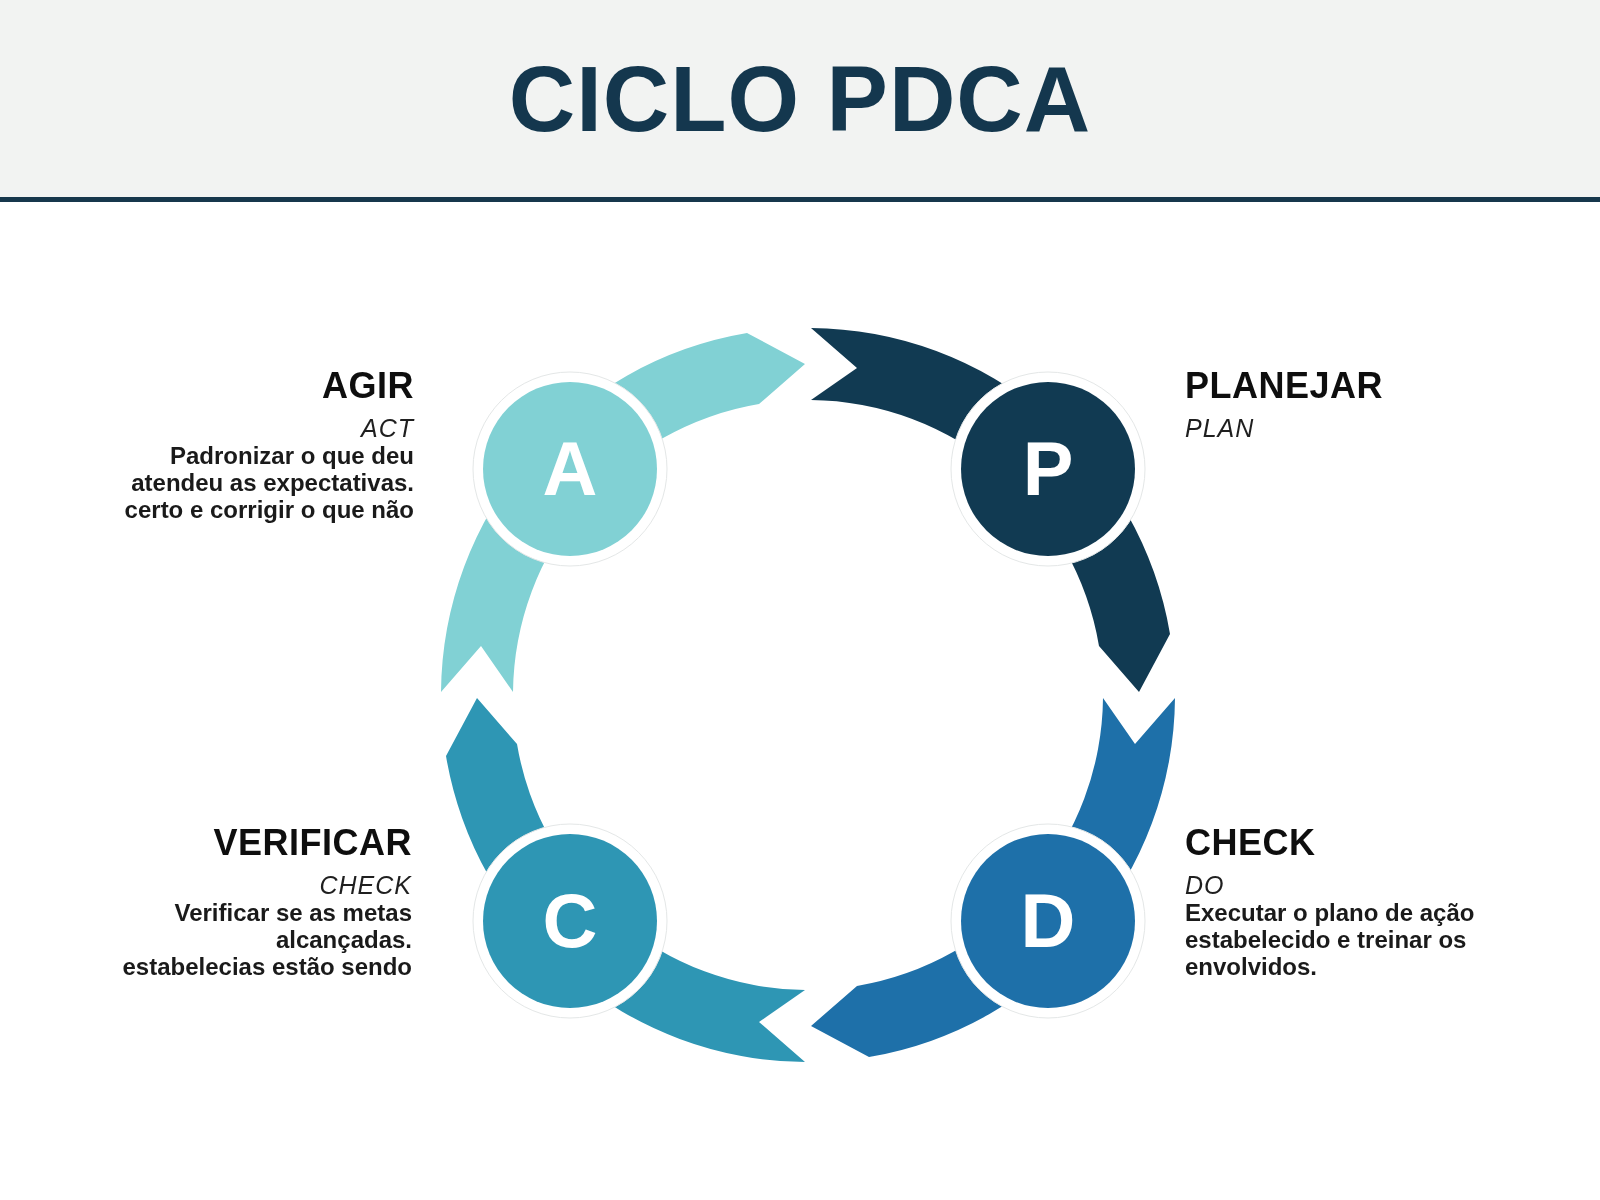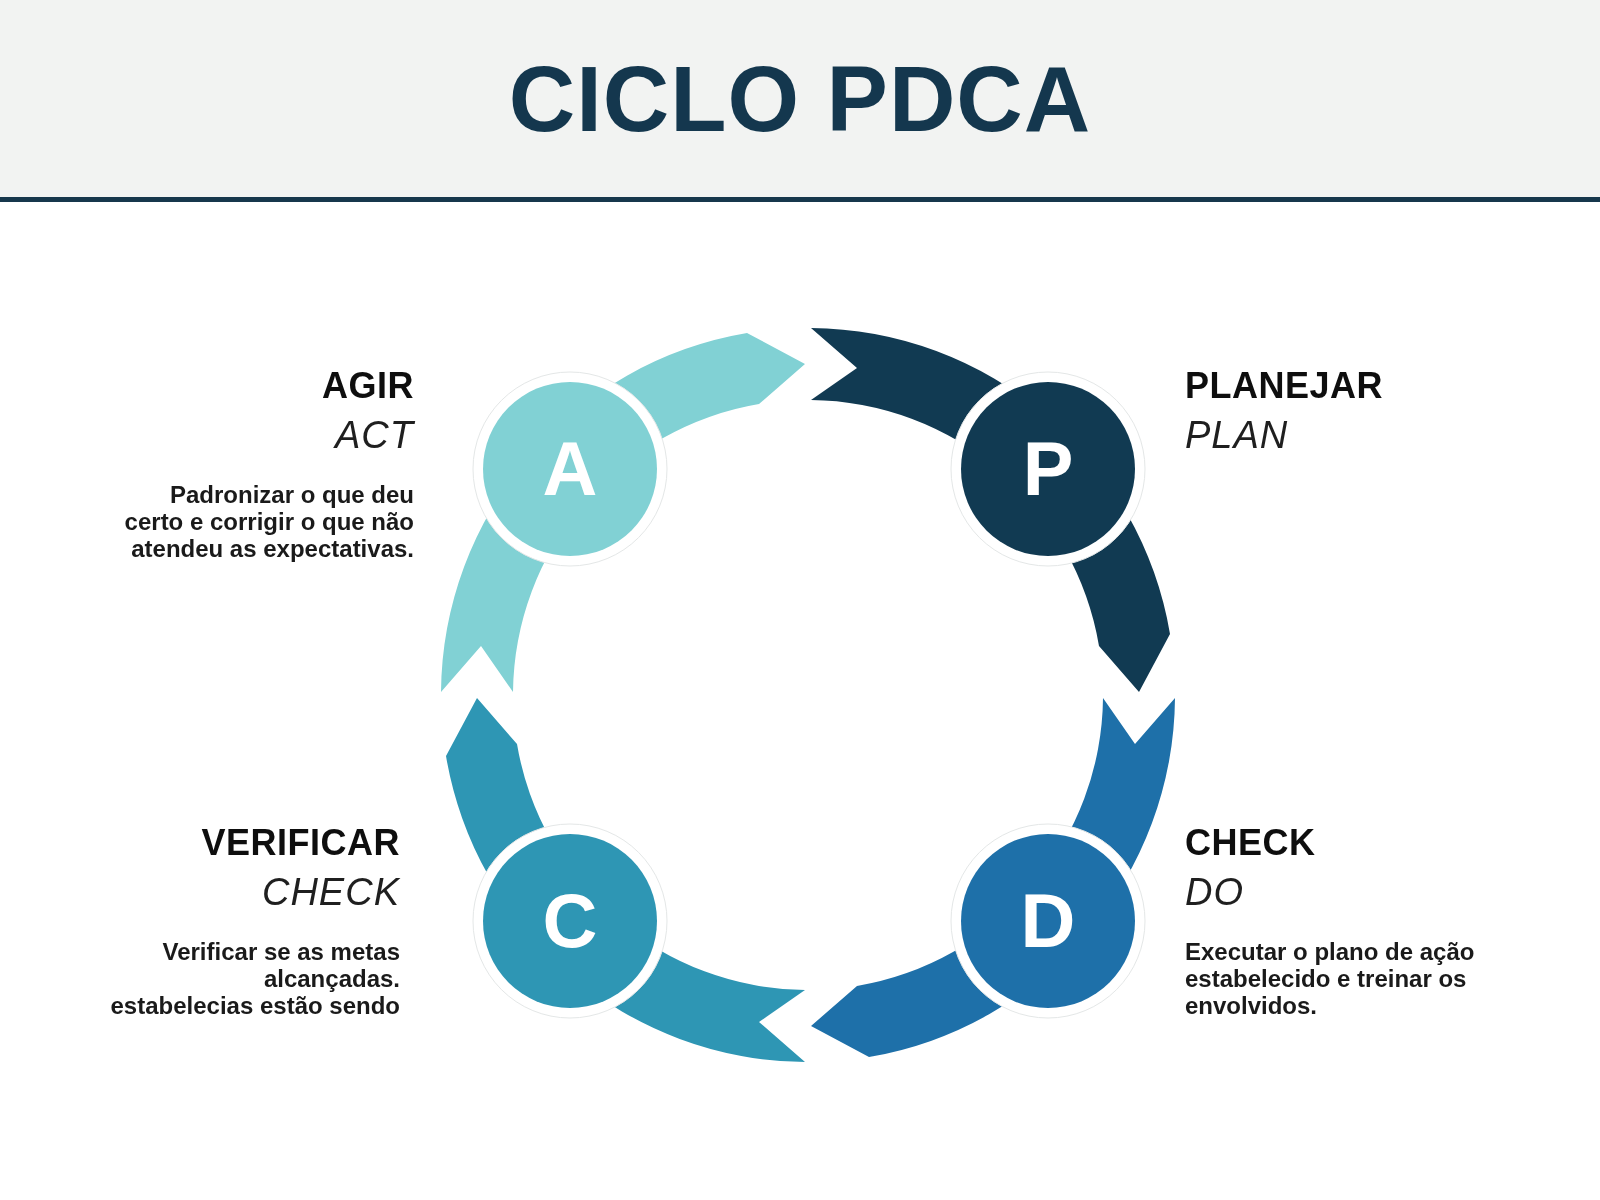--- a/index.html
+++ b/index.html
@@ -26,25 +26,25 @@
     font-weight:700;font-size:76px;fill:#ffffff;
   }
   .block{position:absolute;}
   .block.left{text-align:right;}
   .block.right{text-align:left;}
   .block-title{
     font-size:36px;font-weight:700;letter-spacing:0.5px;
     color:#0e0e0e;line-height:1.1;
   }
   .block-sub{
-    font-size:38px;font-style:italic;font-weight:400;
+    font-size:25px;font-style:italic;font-weight:400;
     color:#1f1f1f;margin-top:9px;line-height:1.1;letter-spacing:1px;
   }
   .block-body{
-    margin-top:25px;font-size:24px;font-weight:700;
+    font-size:24px;font-weight:700;
     color:#1a1a1a;line-height:27px;
   }
 </style>
 </head>
 <body>
 
 <div class="page">
 
   <div class="header">
     <div class="page-title">CICLO PDCA</div>
@@ -98,26 +98,26 @@
       <div>estabelecido e treinar os</div>
       <div>envolvidos.</div>
     </div>
   </div>
 
   <div class="block left" style="left:42px;top:366px;width:372px;">
     <div class="block-title">AGIR</div>
     <div class="block-sub">ACT</div>
     <div class="block-body">
       <div>Padronizar o que deu</div>
+      <div>atendeu as expectativas.</div>
       <div>certo e corrigir o que não</div>
-      <div>atendeu as expectativas.</div>
     </div>
   </div>
 
-  <div class="block left" style="left:28px;top:823px;width:372px;">
+  <div class="block left" style="left:40px;top:823px;width:372px;">
     <div class="block-title">VERIFICAR</div>
     <div class="block-sub">CHECK</div>
     <div class="block-body">
       <div>Verificar se as metas</div>
       <div>alcançadas.</div>
       <div>estabelecias estão sendo</div>
     </div>
   </div>
 
 </div>

